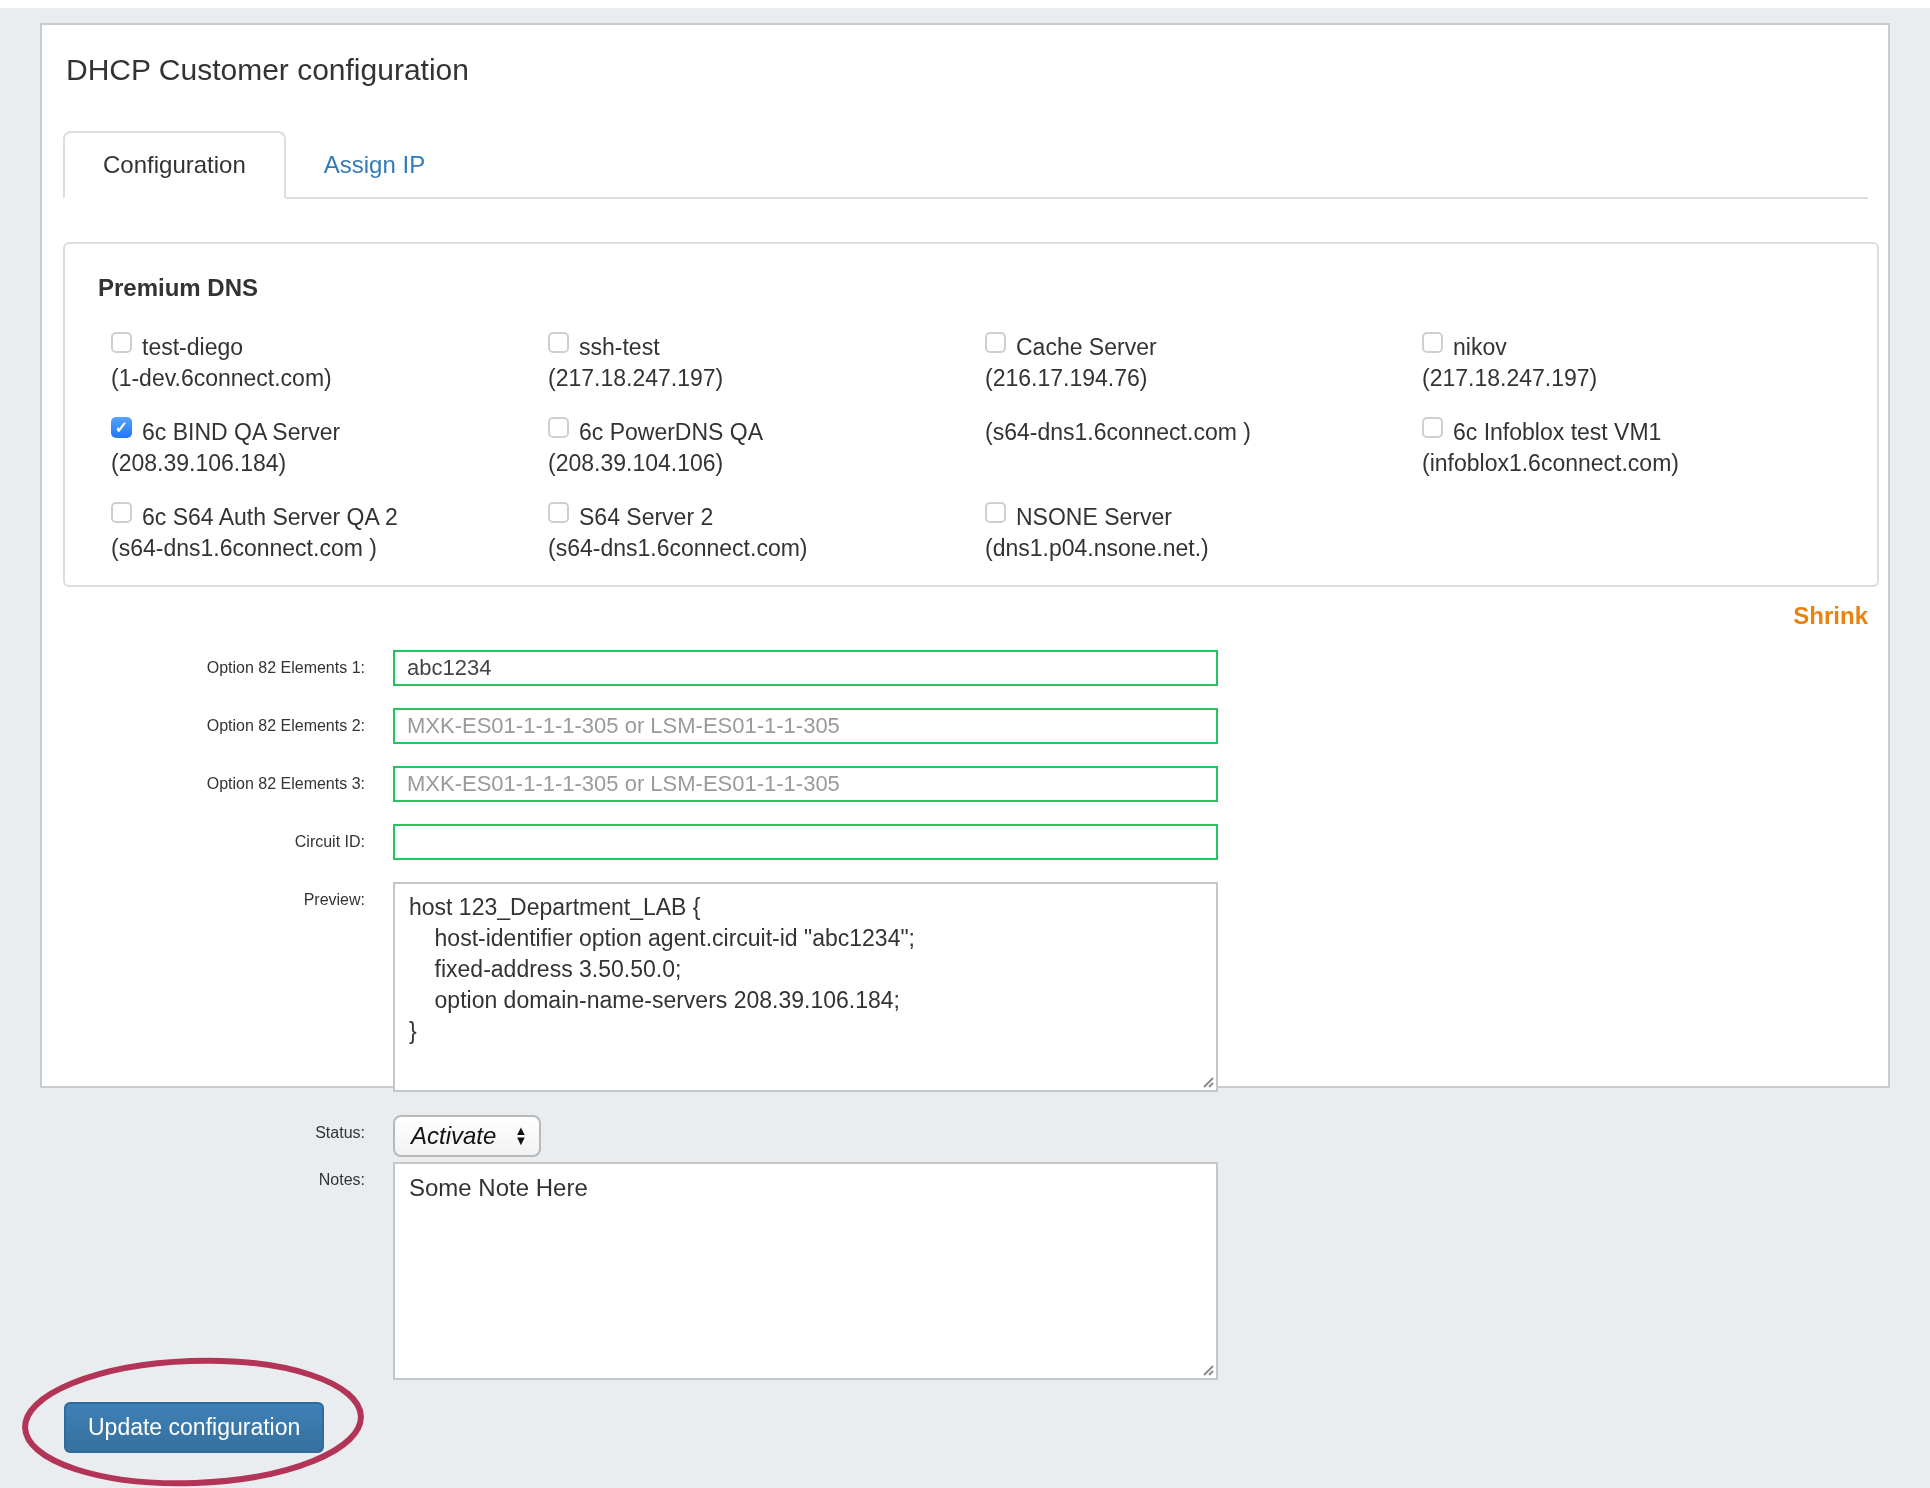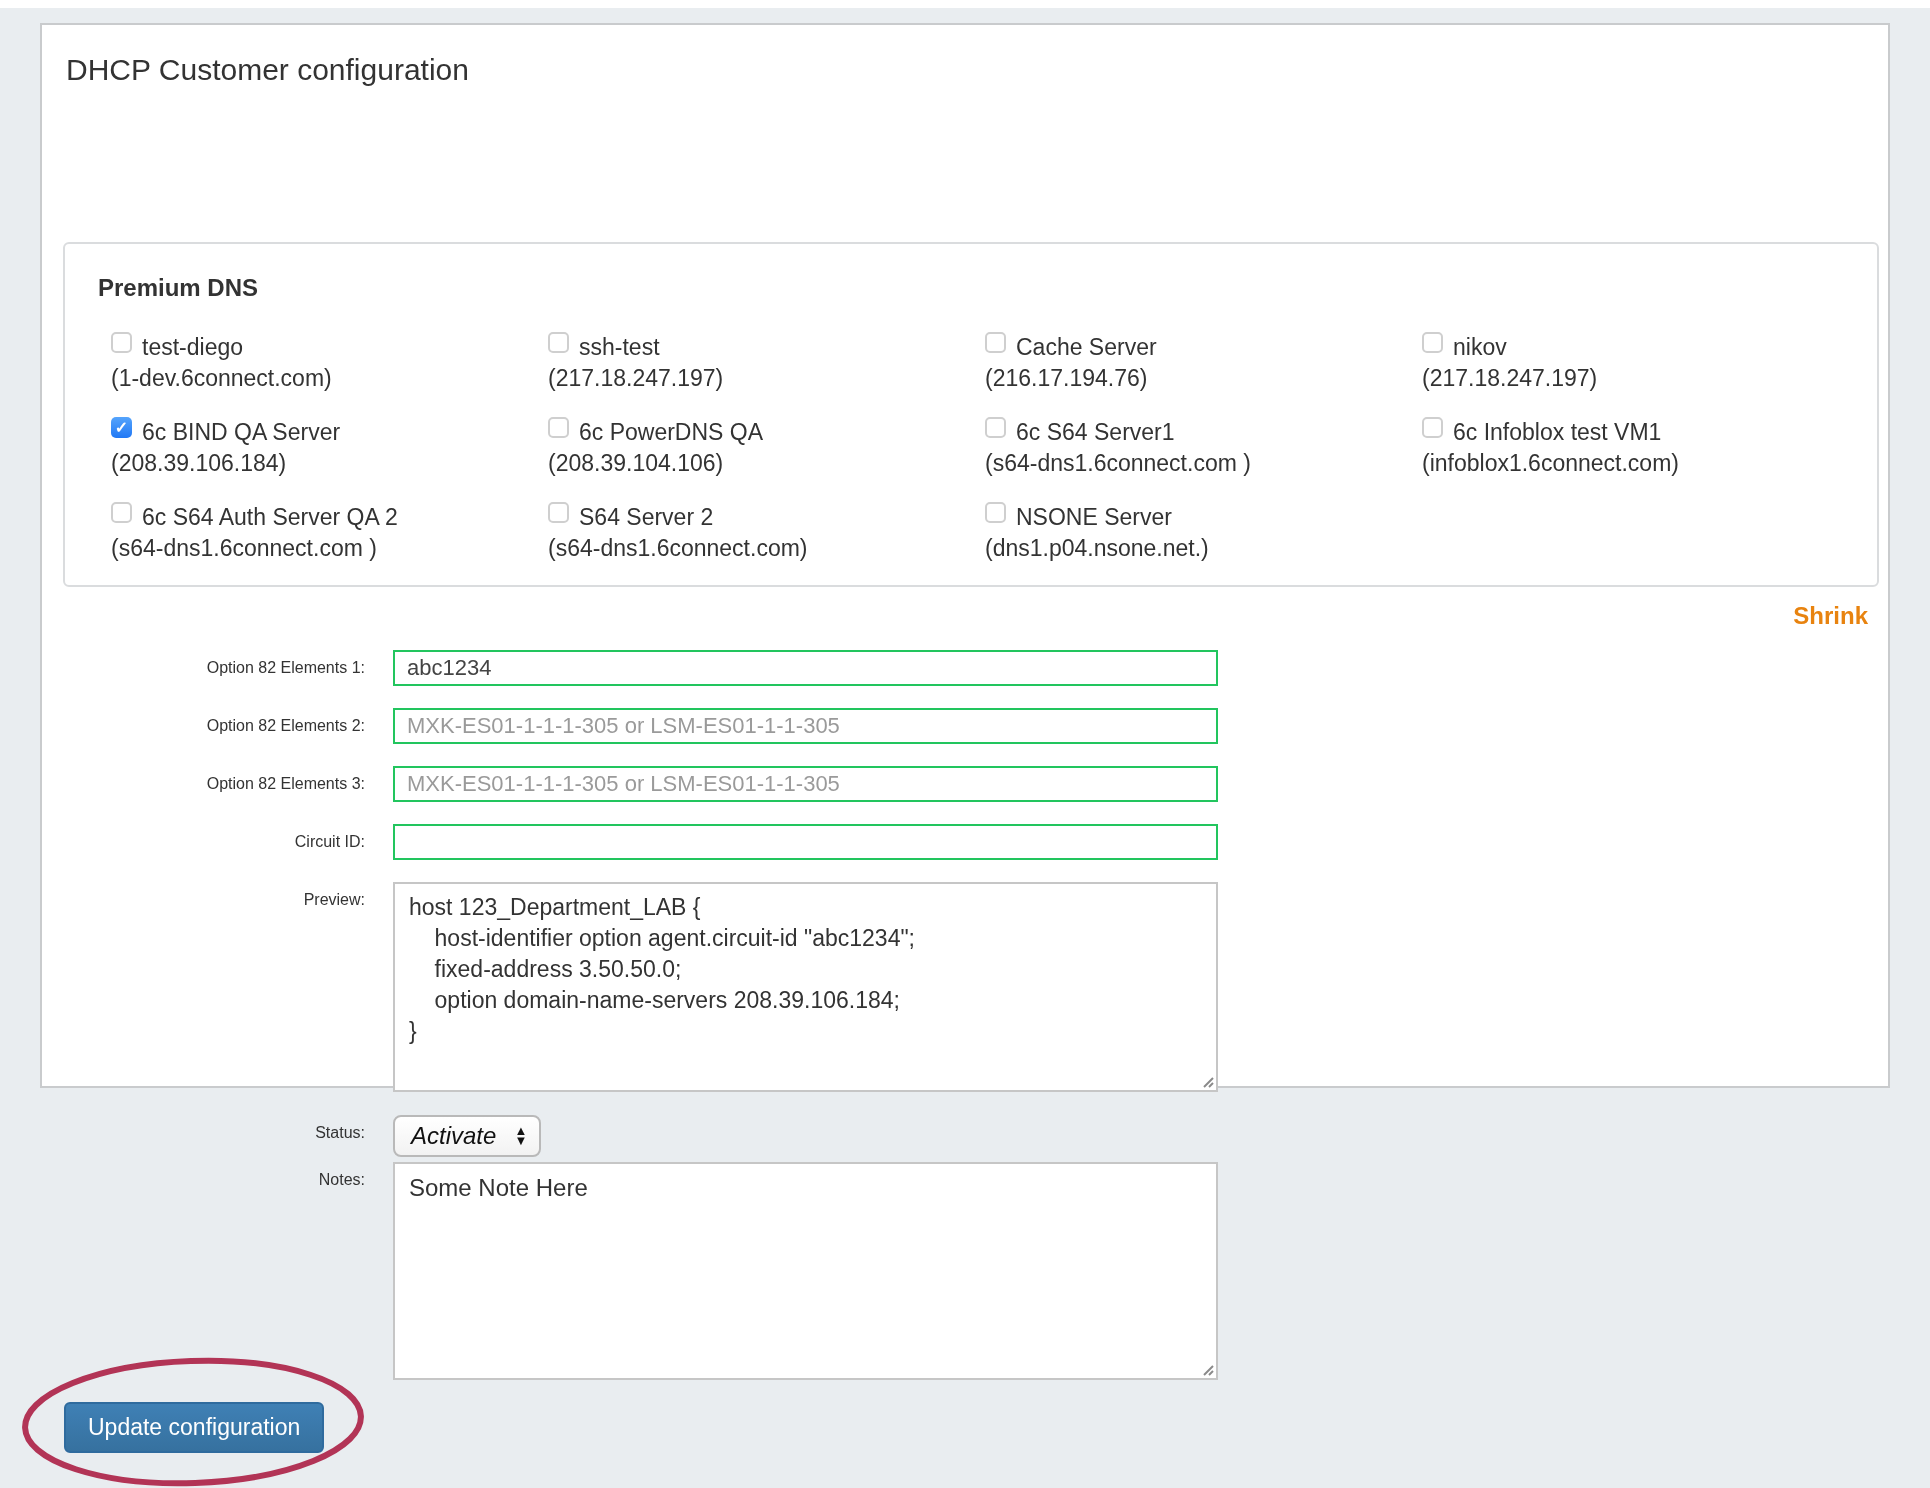--- a/index.html
+++ b/index.html
@@ -114,20 +114,24 @@
 </style>
 </head>
 <body>
 
 <div class="top-strip"></div>
 
 <div class="panel">
 
   <h1 class="page-title">DHCP Customer configuration</h1>
 
+  <div class="tabs">
+    <div class="tab active">Configuration</div>
+    <div class="tab link">Assign IP</div>
+  </div>
 
   <fieldset class="dns-box">
     <div class="dns-heading">Premium DNS</div>
     <div class="dns-grid">
   <div class="dns-item">
     <label class="dns-line1">
       <span class="cb"></span>
       <span class="dns-name">test-diego</span>
     </label>
     <div class="dns-host">(1-dev.6connect.com)</div>
@@ -167,24 +171,20 @@
 
   <div class="dns-item">
     <label class="dns-line1">
       <span class="cb"></span>
       <span class="dns-name">6c PowerDNS QA</span>
     </label>
     <div class="dns-host">(208.39.104.106)</div>
   </div>
 
   <div class="dns-item">
-    <label class="dns-line1">
-      <span class="cb"></span>
-      <span class="dns-name">6c S64 Server1</span>
-    </label>
     <div class="dns-host">(s64-dns1.6connect.com )</div>
   </div>
 
   <div class="dns-item">
     <label class="dns-line1">
       <span class="cb"></span>
       <span class="dns-name">6c Infoblox test VM1</span>
     </label>
     <div class="dns-host">(infoblox1.6connect.com)</div>
   </div>

